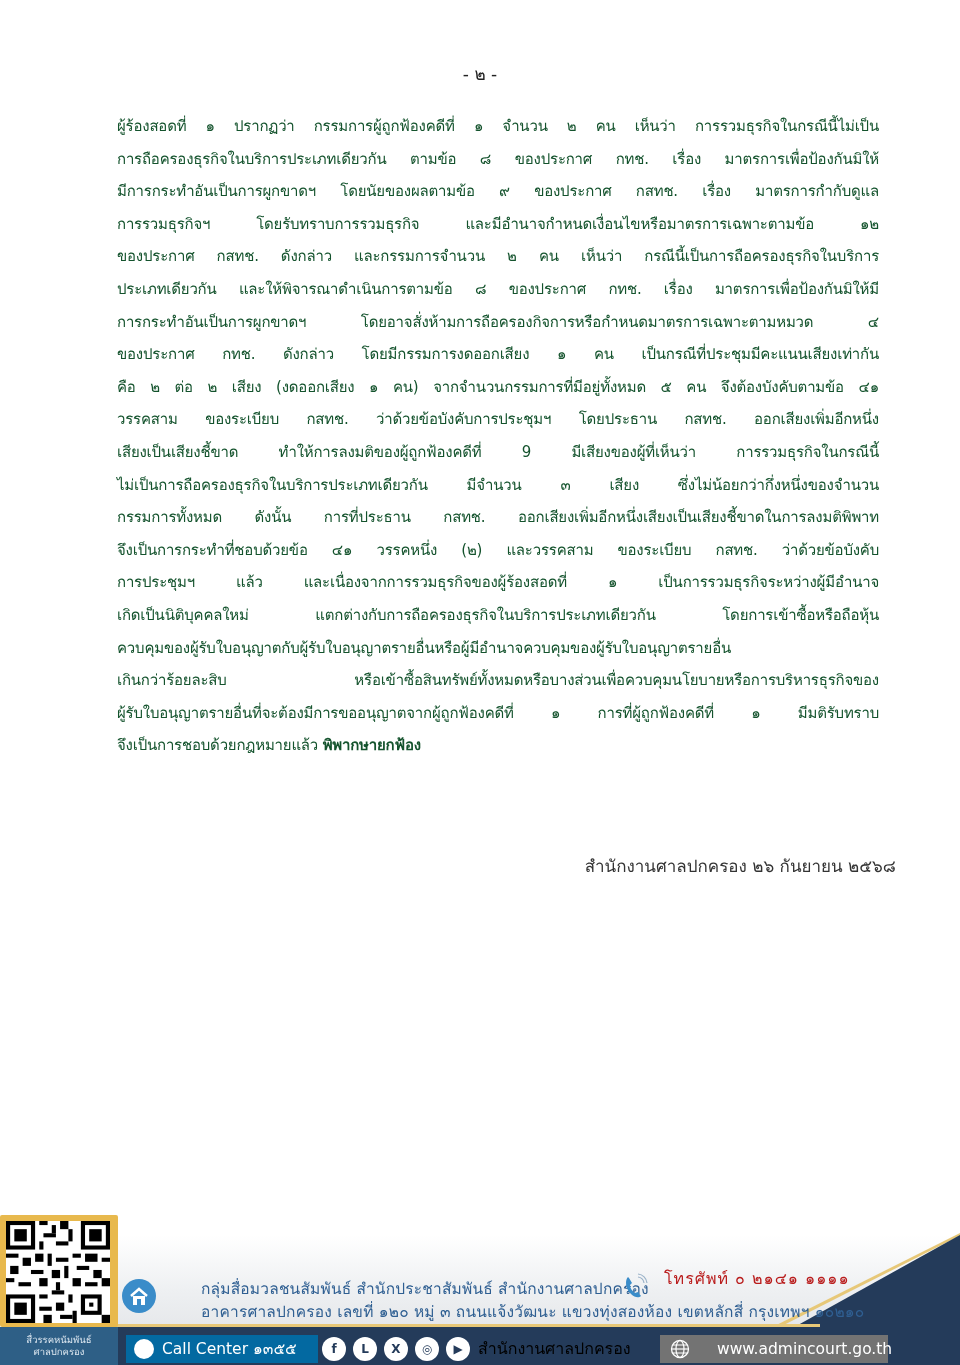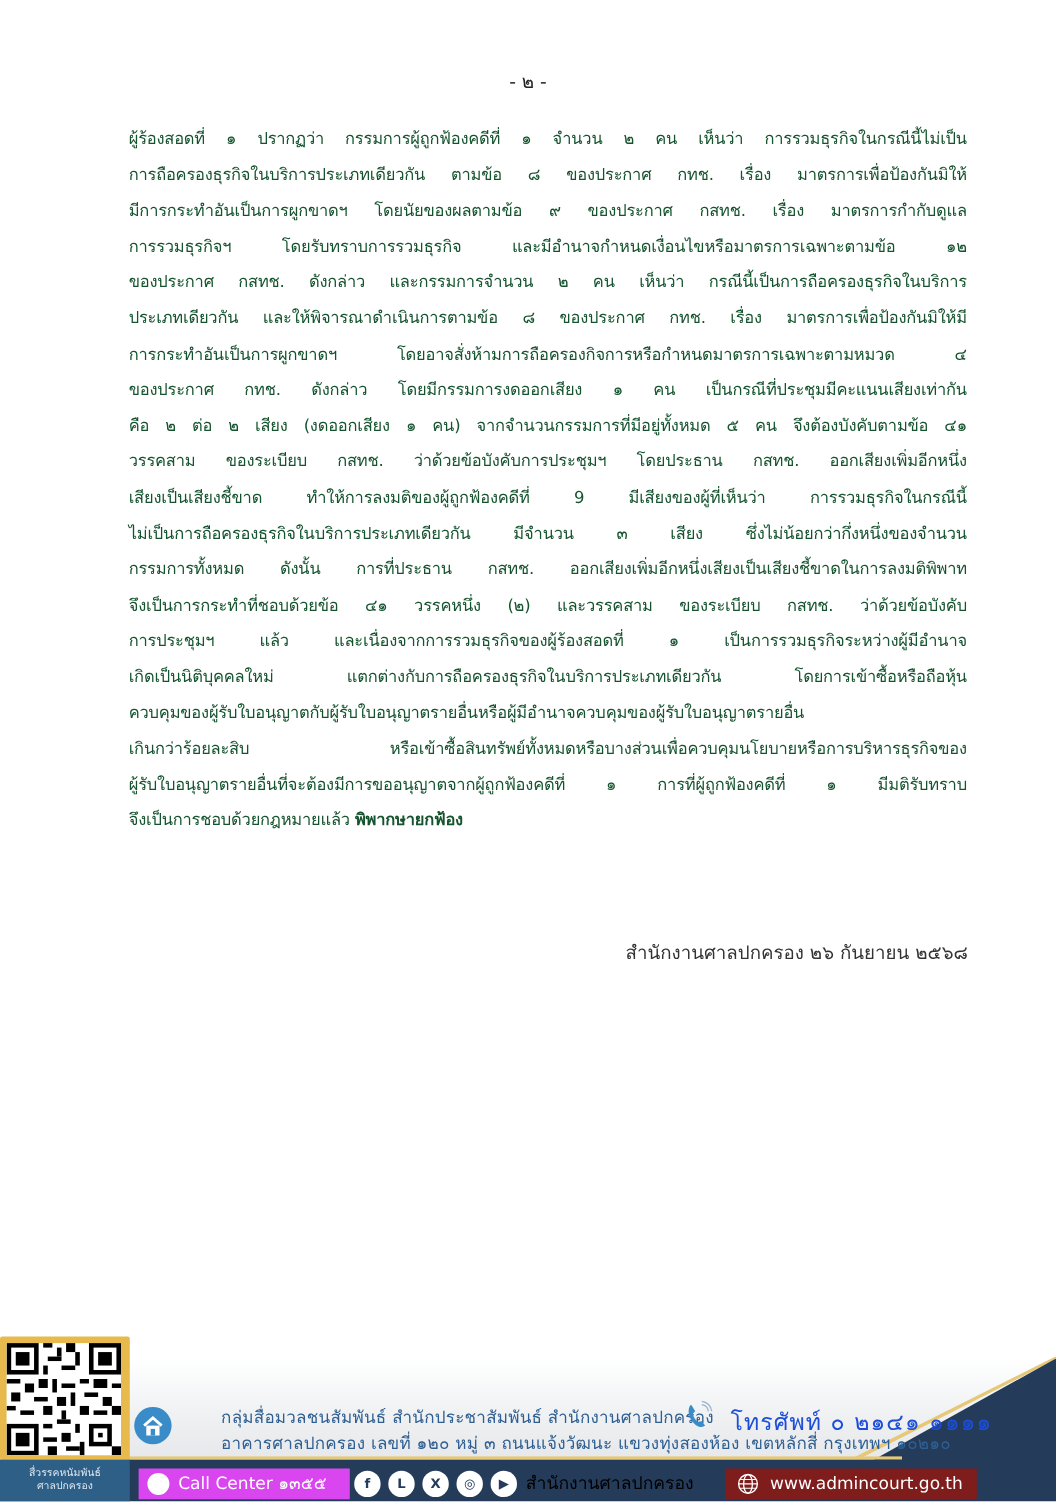--- a/index.html
+++ b/index.html
@@ -42,21 +42,21 @@
     }
     .line.last {
       text-align-last: left;
     }
     .line .bold {
       font-weight: bold;
     }
     .signature {
       position: absolute;
       top: 852px;
-      right: 80px;
+      right: 64px;
       font-size: 17px;
       color: #333;
       white-space: nowrap;
     }
 
     
     .footer {
       position: absolute;
       left: 0;
       top: 1215px;
@@ -159,33 +159,33 @@
     .phone-icon {
       position: absolute;
       left: 620px;
       top: 56px;
       width: 30px;
       height: 30px;
     }
     .phone-text {
       position: absolute;
       left: 664px;
-      top: 61px;
-      font-size: 21px;
-      color: #1d4ed8;
+      top: 51px;
+      font-size: 16px;
+      color: #b91c1c;
       white-space: nowrap;
       letter-spacing: 1px;
     }
     .call-center {
       position: absolute;
       left: 126px;
       top: 120px;
       width: 192px;
       height: 28px;
-      background: #d946ef;
+      background: #0369a1;
       color: #ffffff;
       font-size: 15.5px;
       line-height: 28px;
       box-sizing: border-box;
       padding-left: 36px;
       white-space: nowrap;
     }
     .call-icon {
       position: absolute;
       left: 8px;
@@ -222,26 +222,26 @@
       font-size: 16px;
       line-height: 28px;
       white-space: nowrap;
     }
     .website {
       position: absolute;
       left: 660px;
       top: 120px;
       width: 228px;
       height: 28px;
-      background: #7f1d1d;
+      background: #737373;
       color: #ffffff;
       font-size: 15.5px;
       line-height: 28px;
       box-sizing: border-box;
-      padding-left: 40px;
+      padding-left: 57px;
       white-space: nowrap;
     }
     .globe-icon {
       position: absolute;
       left: 10px;
       top: 4px;
       width: 20px;
       height: 20px;
     }
   </style>

